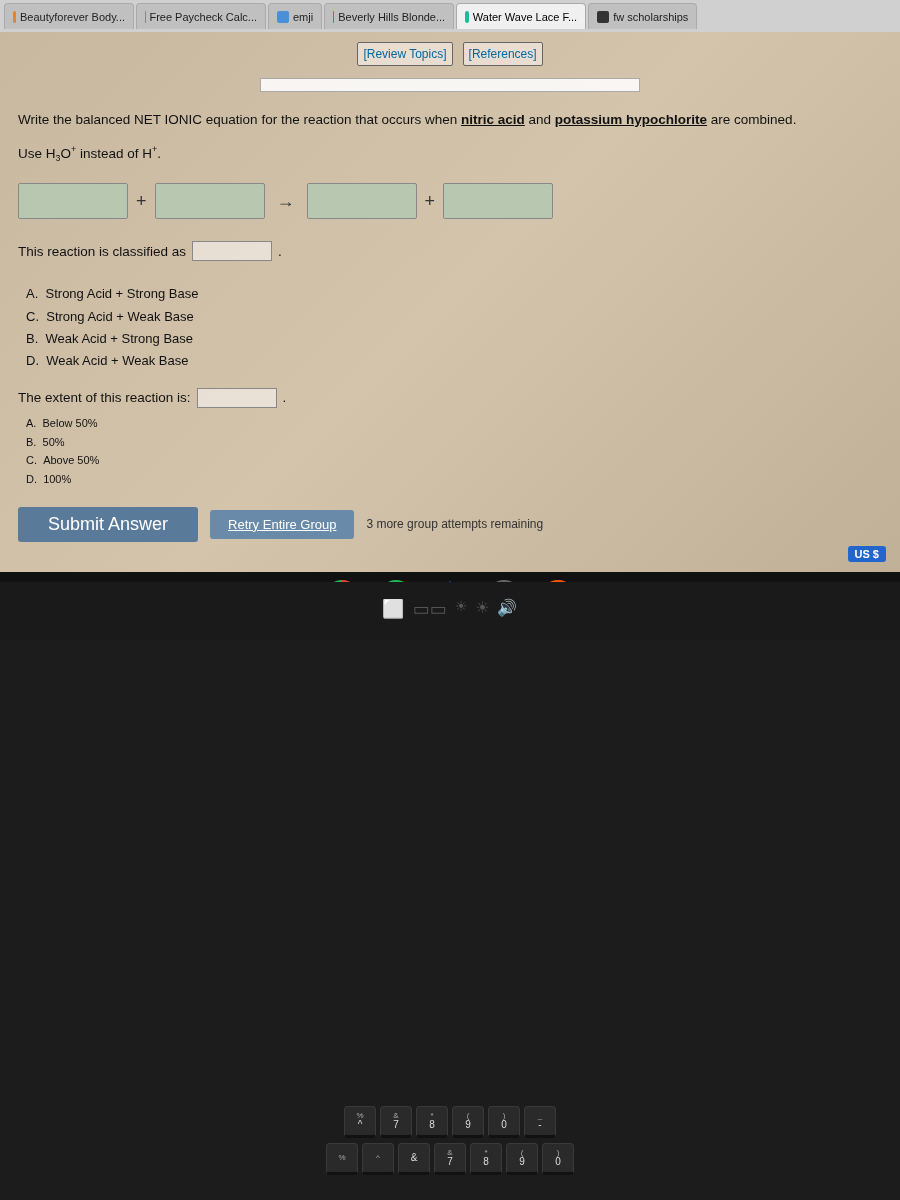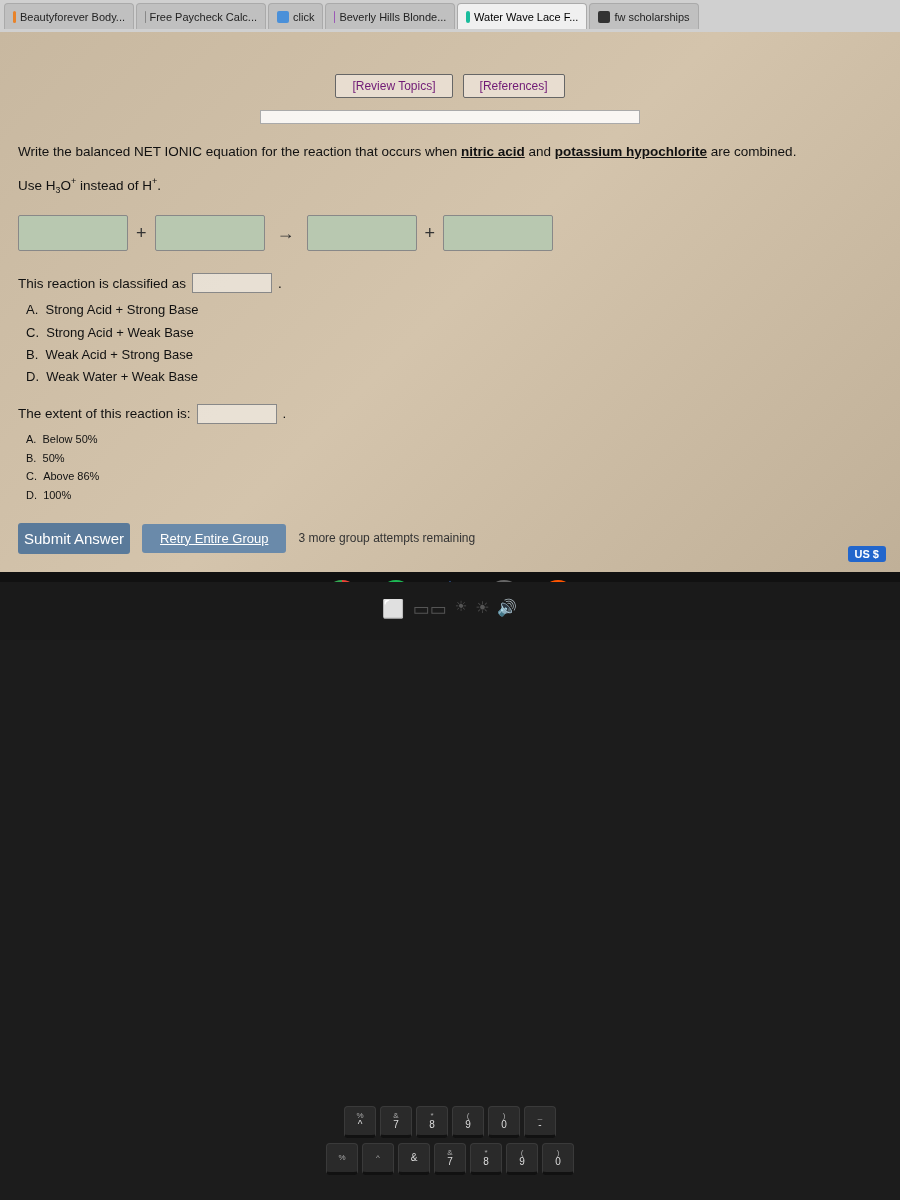--- a/index.html
+++ b/index.html
@@ -77,28 +77,27 @@
     }
 
     
     .question-tabs {
       display: flex;
       justify-content: center;
       padding: 10px 0 8px 0;
       gap: 10px;
     }
     .q-tab {
-      padding: 4px 16px;
+      padding: 4px 5px;
       border: 1px solid #666;
       background: #e8ddd0;
       font-size: 12px;
-      color: #701a75;
+      color: #0369a1;
       cursor: pointer;
       border-radius: 2px;
-      margin-top: 32px;
     }
 
     
     .info-box {
       margin: 4px 260px 4px 260px;
       background: rgba(255,255,255,0.85);
       border: 1px solid #aaa;
       padding: 6px 12px;
       font-size: 12px;
       color: #222;
@@ -146,21 +145,21 @@
       padding: 0 4px;
     }
 
     
     .classify-section {
       padding: 4px 18px 4px 18px;
     }
     .classify-text {
       font-size: 13.5px;
       color: #111;
-      margin-bottom: 6px;
+      margin-bottom: 22px;
       display: flex;
       align-items: center;
       gap: 6px;
     }
     .classify-blank {
       display: inline-block;
       width: 80px;
       height: 20px;
       border-bottom: 1px solid #333;
       background: rgba(255,255,255,0.5);
@@ -200,26 +199,26 @@
     }
 
     
     .btn-row {
       display: flex;
       align-items: center;
       padding: 14px 18px;
       gap: 12px;
     }
     .btn-submit {
-      padding: 7px 6px;
+      padding: 7px 30px;
       background: #5a7a9a;
       color: white;
       border: none;
       border-radius: 3px;
-      font-size: 15px;
+      font-size: 18px;
       cursor: pointer;
     }
     .btn-retry {
       padding: 7px 18px;
       background: #6a8aaa;
       color: white;
       border: none;
       border-radius: 3px;
       font-size: 13px;
       cursor: pointer;
@@ -360,21 +359,21 @@
   <div class="tab-item">
     <span class="tab-favicon orange"></span>
     <span>Beautyforever Body...</span>
   </div>
   <div class="tab-item">
     <span class="tab-favicon gray"></span>
     <span>Free Paycheck Calc...</span>
   </div>
   <div class="tab-item">
     <span class="tab-favicon blue"></span>
-    <span>click</span>
+    <span>emji</span>
   </div>
   <div class="tab-item">
     <span class="tab-favicon purple"></span>
     <span>Beverly Hills Blonde...</span>
   </div>
   <div class="tab-item active">
     <span class="tab-favicon teal"></span>
     <span>Water Wave Lace F...</span>
   </div>
   <div class="tab-item">
@@ -418,33 +417,33 @@
 
     <div class="classify-section">
       <div class="classify-text">
         <span>This reaction is classified as</span>
         <span class="classify-blank"></span>.
       </div>
       <div class="classify-options">
         <div>A. &nbsp;<span>Strong Acid + Strong Base</span></div>
         <div>C. &nbsp;<span>Strong Acid + Weak Base</span></div>
         <div>B. &nbsp;<span>Weak Acid + Strong Base</span></div>
-        <div>D. &nbsp;<span>Weak Water + Weak Base</span></div>
+        <div>D. &nbsp;<span>Weak Acid + Weak Base</span></div>
       </div>
     </div>
 
     <div class="extent-section">
       <div class="extent-text">
         <span>The extent of this reaction is:</span>
         <span class="classify-blank"></span>.
       </div>
       <div class="extent-options">
         <div>A. &nbsp;<span>Below 50%</span></div>
         <div>B. &nbsp;<span>50%</span></div>
-        <div>C. &nbsp;<span>Above 86%</span></div>
+        <div>C. &nbsp;<span>Above 50%</span></div>
         <div>D. &nbsp;<span>100%</span></div>
       </div>
     </div>
 
     <div class="btn-row">
       <button class="btn-submit">Submit Answer</button>
       <button class="btn-retry">Retry Entire Group</button>
       <span class="attempts-text">3 more group attempts remaining</span>
     </div>
 

